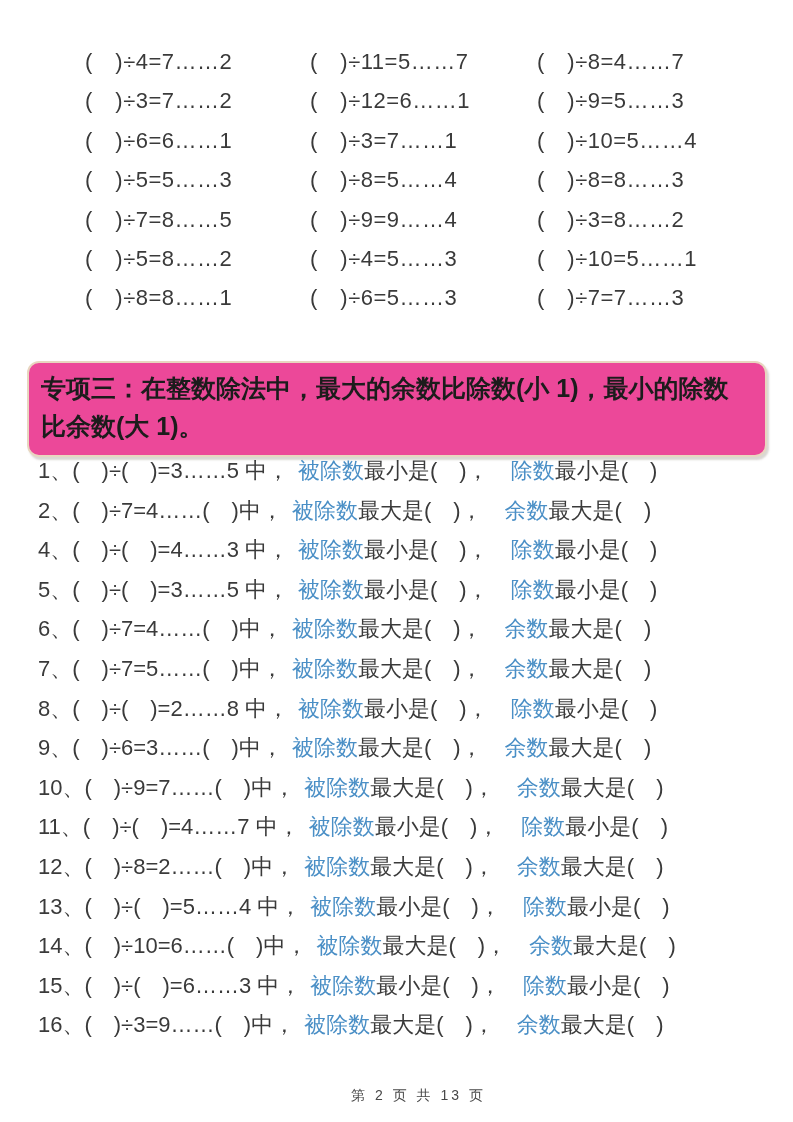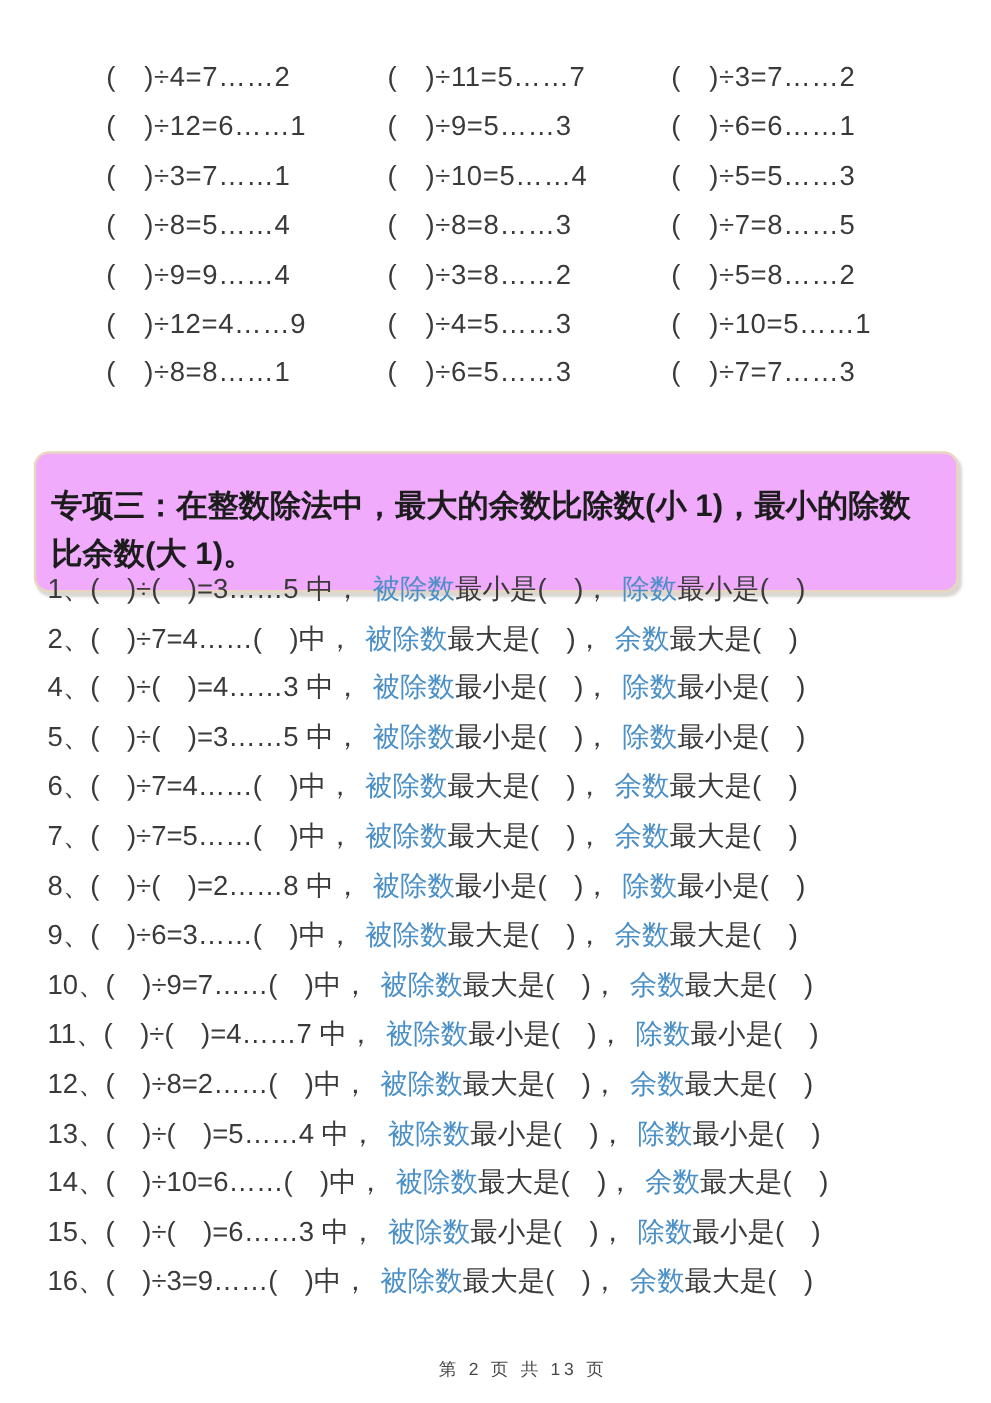--- a/index.html
+++ b/index.html
@@ -20,66 +20,66 @@
     display:grid;
     grid-template-columns:225px 227px 1fr;
   }
   .eq-cell{
     height:39.4px;line-height:39.4px;
     font-size:22px;color:var(--ink);
     white-space:nowrap;letter-spacing:0.5px;
   }
   .section-box{
     position:absolute;left:27px;top:361px;width:712px;
-    background:#f0abfc;
+    background:#ec4899;
     border:2.5px solid var(--box-border);
     border-radius:12px;
-    padding:23px 12px 10px 12px;
+    padding:6px 12px 10px 12px;
     box-shadow:2px 3px 2px rgba(150,140,130,0.35);
     font-size:25px;font-weight:bold;line-height:38px;color:#1c1c1c;
   }
   .problem-list{
     position:absolute;left:38px;top:451px;width:745px;
   }
   .problem-row{
     height:39.6px;line-height:39.6px;
     font-size:22px;color:var(--ink);
     white-space:nowrap;
   }
   .p-blue{color:var(--blue);}
   .p-blue.t1{margin-left:9px;}
-  .p-blue.t2{margin-left:9px;}
+  .p-blue.t2{margin-left:22px;}
   .footer{
     position:absolute;left:0;right:0;top:1087px;
     text-align:center;
     font-size:14px;color:#474747;letter-spacing:3px;padding-left:44px;
   }
 </style>
 </head>
 <body>
 
 <div class="page">
 
   <div class="equation-grid">
       <div class="eq-cell">(　)÷4=7……2</div>
       <div class="eq-cell">(　)÷11=5……7</div>
+      <div class="eq-cell">(　)÷8=4……7</div>
       <div class="eq-cell">(　)÷3=7……2</div>
       <div class="eq-cell">(　)÷12=6……1</div>
       <div class="eq-cell">(　)÷9=5……3</div>
       <div class="eq-cell">(　)÷6=6……1</div>
       <div class="eq-cell">(　)÷3=7……1</div>
       <div class="eq-cell">(　)÷10=5……4</div>
       <div class="eq-cell">(　)÷5=5……3</div>
       <div class="eq-cell">(　)÷8=5……4</div>
       <div class="eq-cell">(　)÷8=8……3</div>
       <div class="eq-cell">(　)÷7=8……5</div>
       <div class="eq-cell">(　)÷9=9……4</div>
       <div class="eq-cell">(　)÷3=8……2</div>
       <div class="eq-cell">(　)÷5=8……2</div>
-      <div class="eq-cell">(　)÷12=4……9</div>
       <div class="eq-cell">(　)÷4=5……3</div>
       <div class="eq-cell">(　)÷10=5……1</div>
       <div class="eq-cell">(　)÷8=8……1</div>
       <div class="eq-cell">(　)÷6=5……3</div>
       <div class="eq-cell">(　)÷7=7……3</div>
     </div>
 
   <div class="section-box">
     <span>专项三：在整数除法中，最大的余数比除数(小 1)，最小的除数比余数(大 1)。</span>
   </div>

